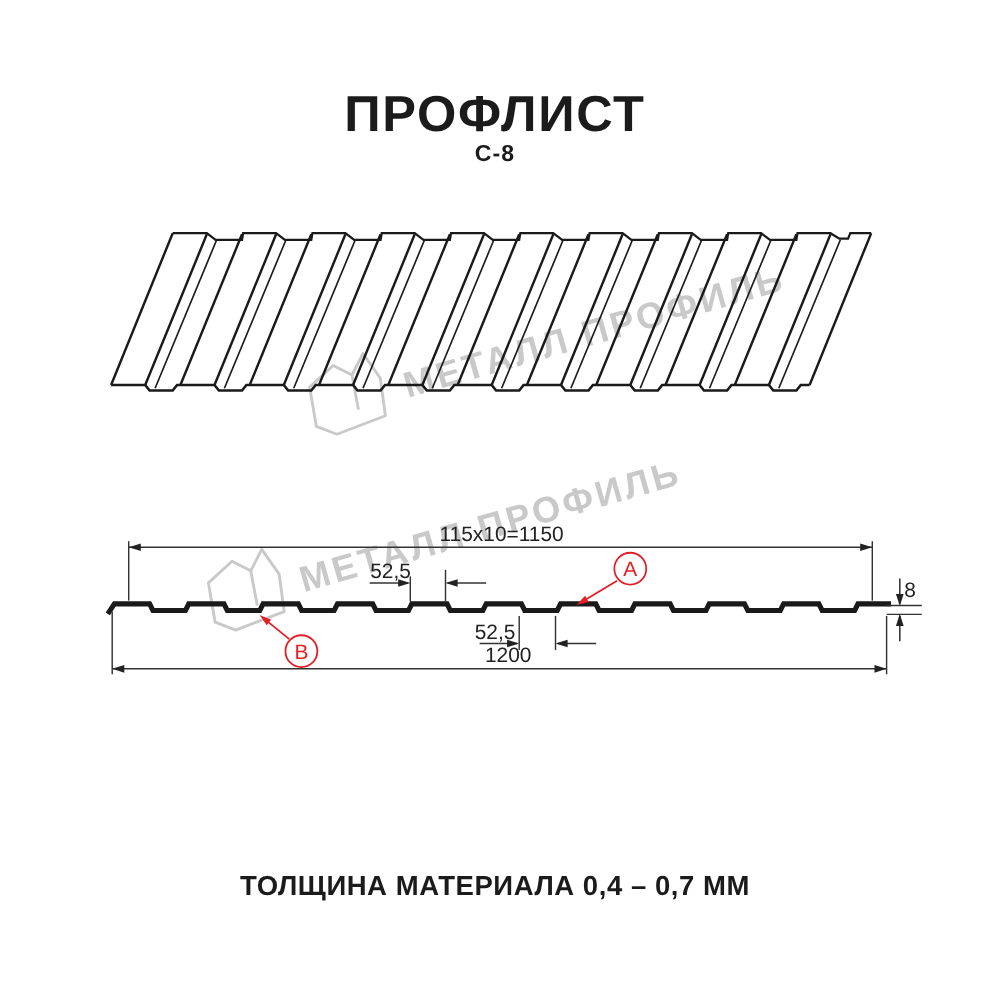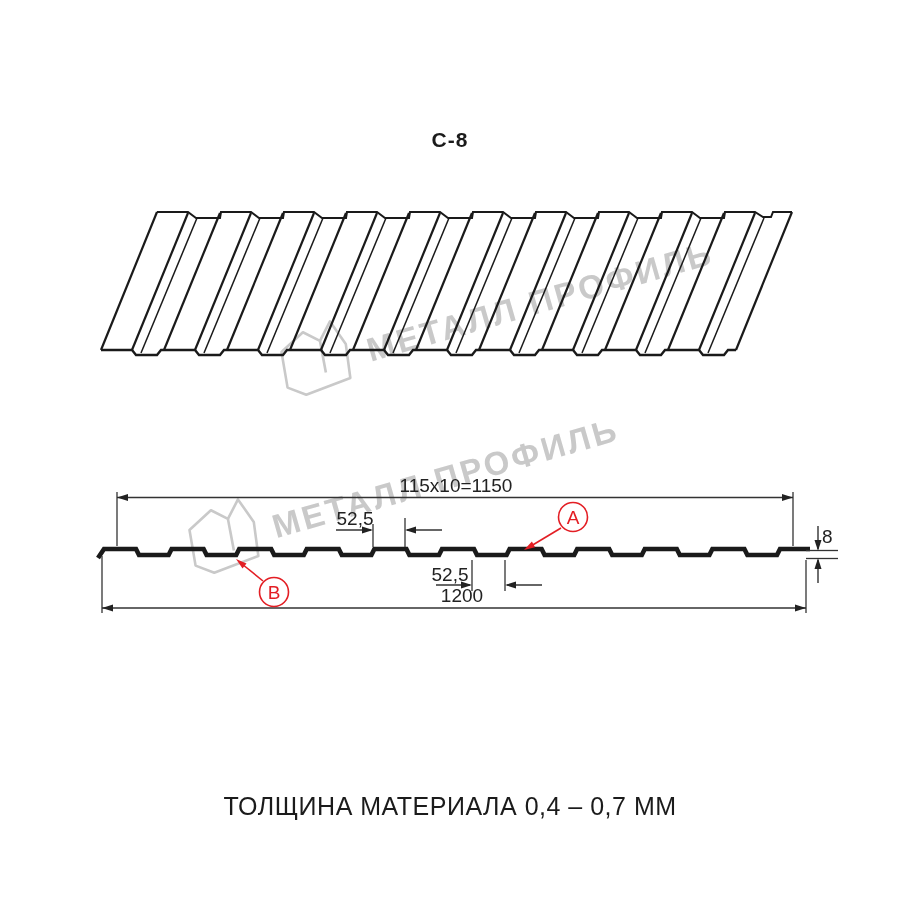--- a/index.html
+++ b/index.html
@@ -10,41 +10,42 @@
   .title{
     position:absolute;top:76px;left:0;width:100%;text-align:center;
     font-size:46px;font-weight:800;letter-spacing:1.5px;color:var(--ink,#1b1b1b);
   }
   .subtitle{
     position:absolute;top:128px;left:0;width:100%;text-align:center;
     font-size:21px;font-weight:700;letter-spacing:1px;color:var(--ink,#1b1b1b);
   }
   .caption{
     position:absolute;top:792px;left:0;width:100%;text-align:center;
-    font-size:25px;font-weight:400;letter-spacing:0.5px;color:var(--ink,#1b1b1b);
+    font-size:25px;font-weight:700;letter-spacing:0.5px;color:var(--ink,#1b1b1b);
   }
   svg{position:absolute;left:0;top:0;}
   .wm-text{
     font-family:"Liberation Sans",sans-serif;font-weight:700;font-size:33px;
     letter-spacing:3px;fill:var(--wm,#c9c9c9);
   }
   .dim-text{font-family:"Liberation Sans",sans-serif;font-size:19px;fill:#222;}
   .red-letter{font-family:"Liberation Sans",sans-serif;font-size:19px;fill:var(--accent,#e31e24);}
   .thin{stroke:#333;stroke-width:1.3;fill:none;}
   .dimline{stroke:#333;stroke-width:1.4;fill:none;}
   .arr{fill:#222;stroke:none;}
   .redline{stroke:var(--accent,#e31e24);stroke-width:1.6;fill:none;}
   .redfill{fill:var(--accent,#e31e24);stroke:none;}
   .sheetline{stroke:#1a1a1a;fill:none;}
 </style>
 </head>
 <body>
 
 <div class="canvas">
 
+  <div class="title">ПРОФЛИСТ</div>
   <div class="subtitle">С-8</div>
 
   <svg width="900" height="900" viewBox="0 0 900 900">
 
     <g>
       <g transform="translate(288,400) rotate(-16)">
         <g fill="none" stroke="#c9c9c9" stroke-width="2.6" stroke-linejoin="round">
           <path d="M3 -12 L7 -48 L33 -61 L47 -48 L62 -64 L71 -38 L66 -4 L19 0 Z"></path>
           <path d="M47 -48 L44 -16"></path>
         </g>

